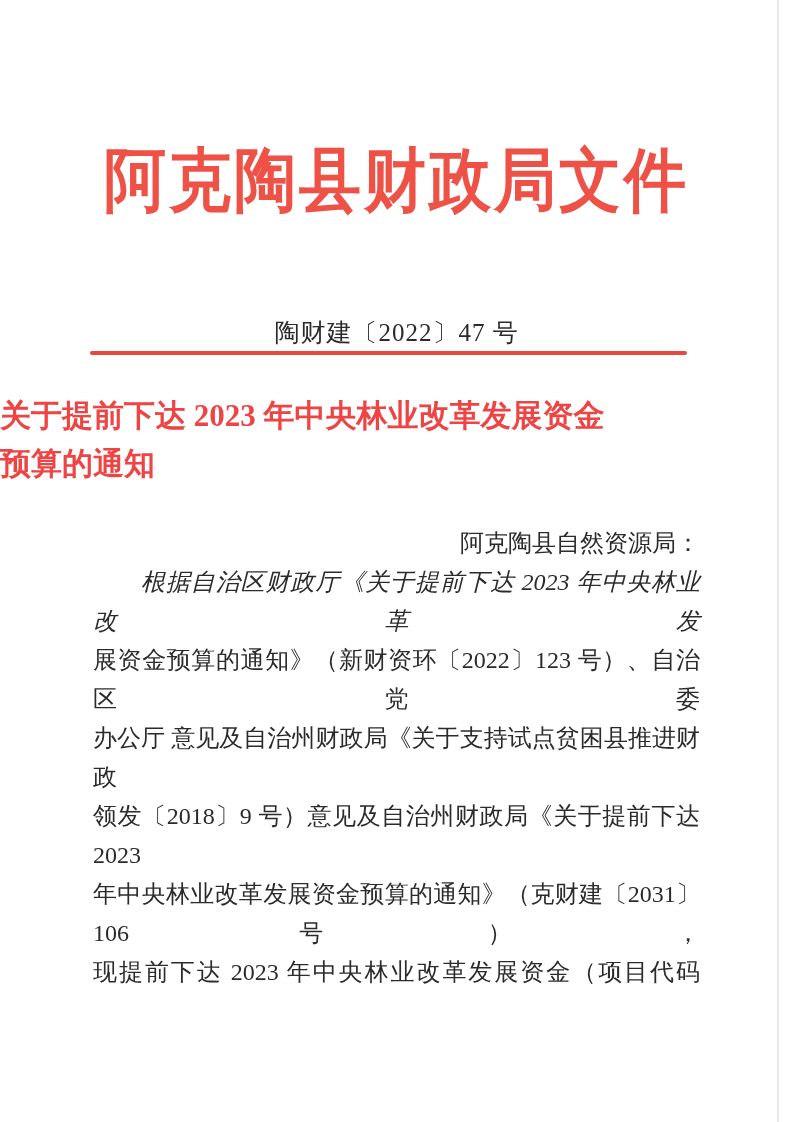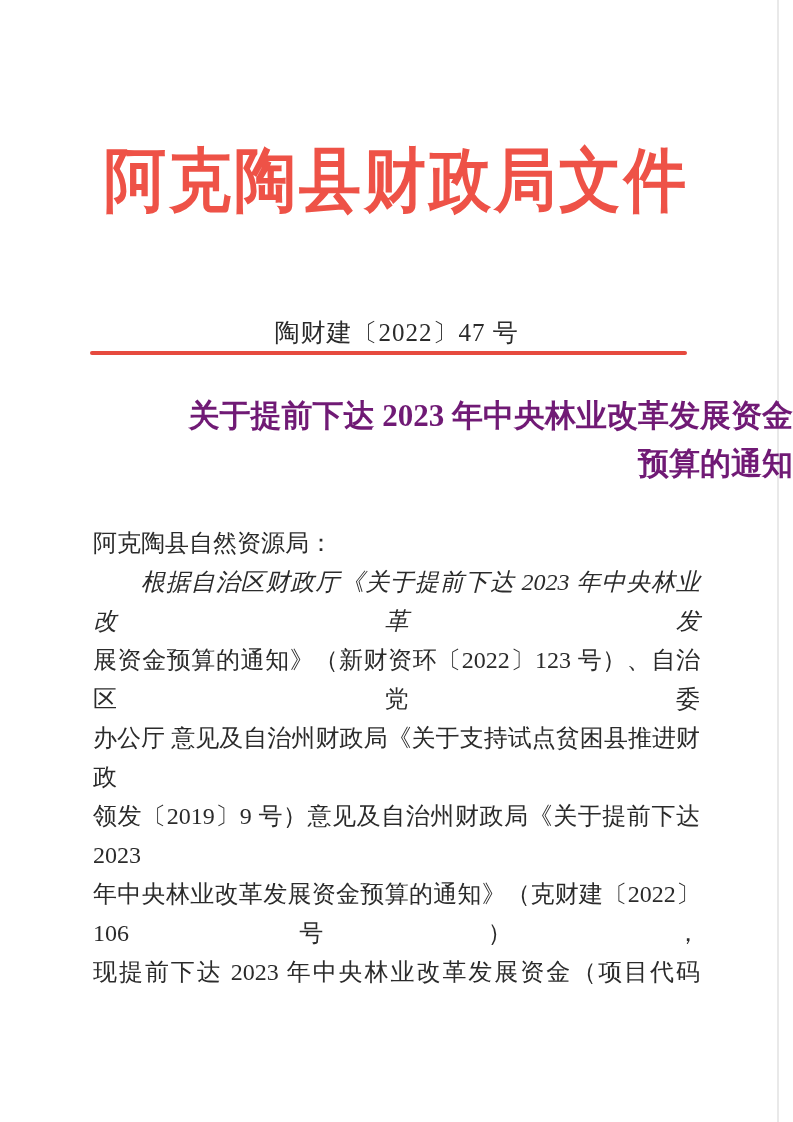--- a/index.html
+++ b/index.html
@@ -58,38 +58,39 @@
     width: 597px;
     height: 4px;
     background: #e64a3e;
     border-radius: 2px;
   }
   .doc-title {
     position: absolute;
     top: 392px;
     left: 0;
     width: 100%;
-    text-align: right;
+    text-align: left;
     font-size: 31px;
     line-height: 48px;
     font-weight: bold;
-    color: #701a75;
+    color: #ef4444;
   }
   .body-block {
     position: absolute;
     top: 524px;
     left: 93px;
     width: 607px;
     font-size: 24px;
     line-height: 39px;
     color: #2b2b2b;
   }
   .body-line {
     width: 100%;
     white-space: nowrap;
+    text-align: right;
   }
   .body-line.stretch {
     white-space: normal;
     text-align: justify;
     text-align-last: justify;
   }
   .body-line.indent {
     text-indent: 2em;
     font-style: italic;
   }
@@ -110,19 +111,19 @@
   <div class="doc-title">
     <div>关于提前下达 2023 年中央林业改革发展资金</div>
     <div>预算的通知</div>
   </div>
 
   <div class="body-block">
     <div class="body-line">阿克陶县自然资源局：</div>
     <div class="body-line stretch indent">根据自治区财政厅《关于提前下达 2023 年中央林业改革发</div>
     <div class="body-line stretch">展资金预算的通知》（新财资环〔2022〕123 号）、自治区党委</div>
     <div class="body-line stretch">办公厅 意见及自治州财政局《关于支持试点贫困县推进财政</div>
-    <div class="body-line stretch">领发〔2019〕9 号）意见及自治州财政局《关于提前下达 2023</div>
-    <div class="body-line stretch">年中央林业改革发展资金预算的通知》（克财建〔2022〕106 号），</div>
+    <div class="body-line stretch">领发〔2018〕9 号）意见及自治州财政局《关于提前下达 2023</div>
+    <div class="body-line stretch">年中央林业改革发展资金预算的通知》（克财建〔2031〕106 号），</div>
     <div class="body-line stretch">现提前下达 2023 年中央林业改革发展资金（项目代码</div>
 
   </div>
 
 </div>
 
 </body></html>

